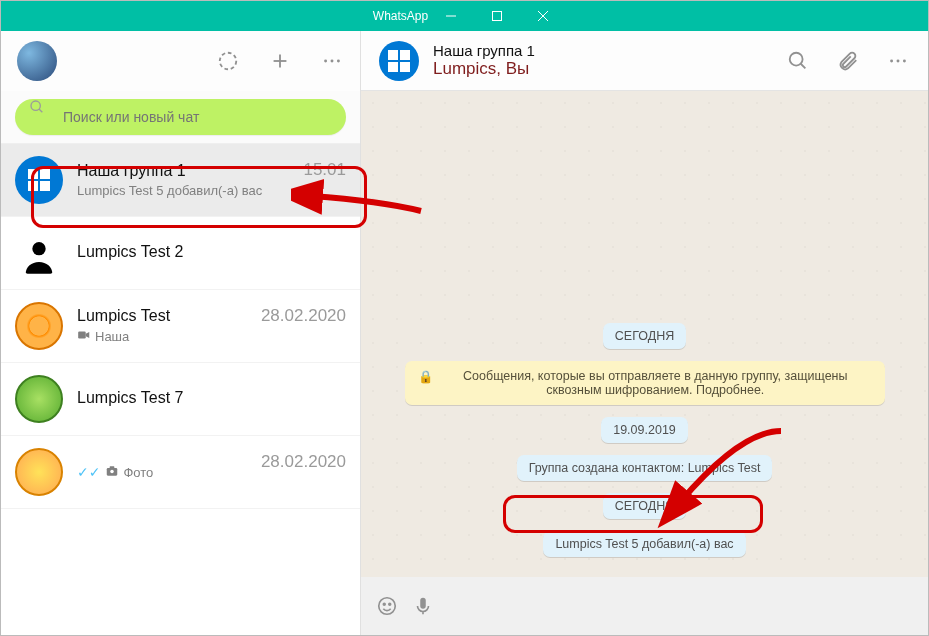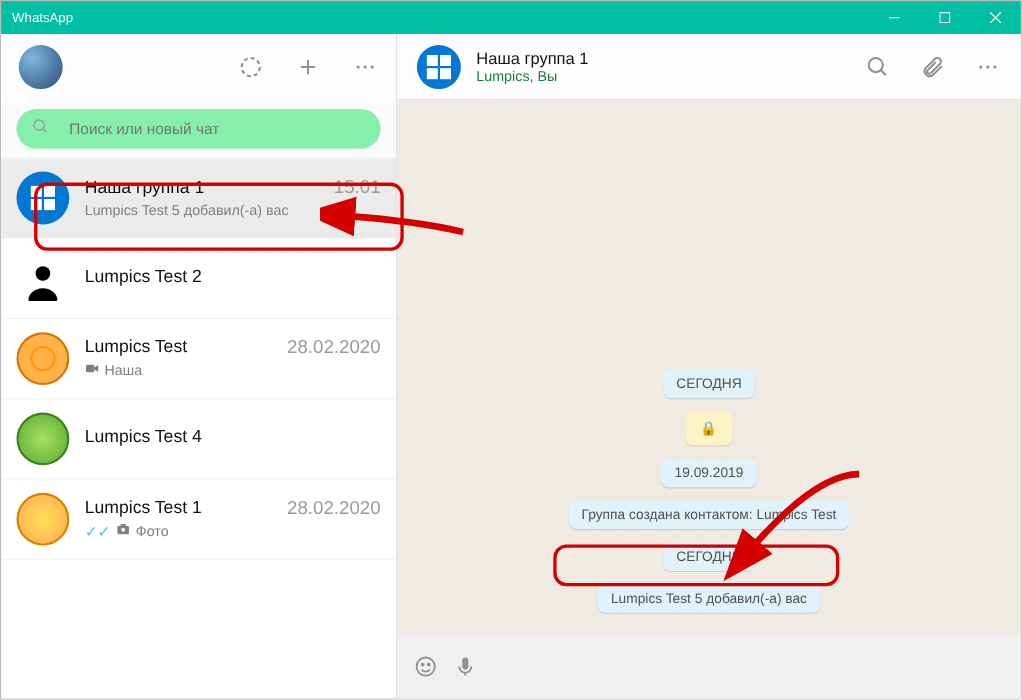--- a/index.html
+++ b/index.html
@@ -1,44 +1,44 @@
 <!DOCTYPE html>
 <html><head>
 <meta charset="utf-8">
 <style>
 *{box-sizing:border-box;margin:0;padding:0;font-family:"Segoe UI",Arial,sans-serif}
 body{background:#fff}
 .window{width:929px;height:636px;border:1px solid #bbb;box-shadow:0 2px 8px rgba(0,0,0,.2);display:flex;flex-direction:column;background:#fff;position:relative}
-.titlebar{height:30px;background:#00bfa5;display:flex;align-items:center;justify-content:space-between;color:#fff;font-size:12px;padding-left:10px}
+.titlebar{height:30px;background:#00bfa5;display:flex;align-items:center;justify-content:center;color:#fff;font-size:12px;padding-left:10px}
 .titlebar .wincontrols{display:flex;height:100%}
 .titlebar .wc{width:46px;display:flex;align-items:center;justify-content:center;cursor:pointer}
 .titlebar .wc svg{stroke:#fff;fill:none;stroke-width:1}
 .body{flex:1;display:flex;min-height:0}
 .left{width:360px;border-right:1px solid #e0e0e0;display:flex;flex-direction:column;min-height:0}
 .left-header{height:60px;display:flex;align-items:center;padding:0 16px;justify-content:space-between;background:#fdfdfd}
 .avatar-img{width:40px;height:40px;border-radius:50%;background:radial-gradient(circle at 30% 30%,#7eb8e0,#2a4a7a);display:flex;align-items:center;justify-content:center;color:#fff;font-size:11px;overflow:hidden}
 .left-icons{display:flex;gap:28px;align-items:center}
 .icon-btn{width:24px;height:24px;display:flex;align-items:center;justify-content:center;cursor:pointer;color:#919191}
 .searchbar{padding:8px 14px;border-bottom:1px solid #efefef;background:#fbfbfb}
-.search-inner{background:#86efac;height:36px;border-radius:18px;display:flex;align-items:center;padding:0 14px;color:#9b9b9b;box-shadow:0 1px 1px rgba(0,0,0,.06)}
+.search-inner{background:#bef264;height:36px;border-radius:18px;display:flex;padding:0 14px;color:#9b9b9b;box-shadow:0 1px 1px rgba(0,0,0,.06)}
 .search-inner input{border:none;outline:none;flex:1;font-size:14px;color:#4a4a4a;background:transparent;margin-left:18px}
 .chatlist{flex:1;overflow-y:auto}
 .chat-item{display:flex;align-items:center;padding:12px 14px;border-bottom:1px solid #f2f2f2;cursor:pointer;position:relative}
 .chat-item.active{background:#ebebeb}
 .chat-av{width:48px;height:48px;border-radius:50%;flex-shrink:0;margin-right:14px;display:flex;align-items:center;justify-content:center;overflow:hidden}
 .chat-txt{flex:1;min-width:0}
 .chat-name{font-size:16px;color:#111;margin-bottom:3px}
 .chat-sub{font-size:13px;color:#808080;display:flex;align-items:center;gap:4px;white-space:nowrap;overflow:hidden;text-overflow:ellipsis}
 .chat-time{font-size:17px;color:#9a9a9a;align-self:flex-start;margin-top:4px}
 .right{flex:1;display:flex;flex-direction:column;min-height:0;background:#efeae2;position:relative}
 .right-header{height:60px;background:#fdfdfd;display:flex;align-items:center;padding:0 18px;border-bottom:1px solid #e4e4e4;z-index:2}
 .rh-av{width:40px;height:40px;border-radius:50%;margin-right:14px;background:#0078d4;display:flex;align-items:center;justify-content:center}
 .rh-txt{flex:1}
 .rh-title{font-size:15px;color:#111}
-.rh-sub{font-size:13px;color:#15803d}
+.rh-sub{font-size:17px;color:#7f1d1d}
 .rh-icons{display:flex;gap:26px;color:#919191}
 .messages{flex:1;overflow:auto;padding:20px;background-image:radial-gradient(circle,rgba(0,0,0,.03) 1px,transparent 1px);background-size:24px 24px;background-color:#efeae2;display:flex;flex-direction:column;gap:12px;position:relative}
 .pill{align-self:center;background:#e1f2fb;color:#505050;font-size:12.5px;padding:6px 12px;border-radius:7px;box-shadow:0 1px 0.5px rgba(0,0,0,.13)}
 .yellow-pill{align-self:center;background:#fdf4c5;color:#55503a;font-size:12.5px;padding:8px 14px;border-radius:7px;max-width:480px;text-align:center;box-shadow:0 1px 0.5px rgba(0,0,0,.13);display:flex;gap:6px;align-items:flex-start;justify-content:center}
 .composer{height:58px;background:#f0f0f0;display:flex;align-items:center;padding:0 14px;gap:12px}
 .composer input{flex:1;border:none;background:#fff;border-radius:20px;height:40px;padding:0 16px;font-size:14px;outline:none;color:#4a4a4a}
 .win-flag{display:grid;grid-template-columns:1fr 1fr;grid-template-rows:1fr 1fr;gap:2px;width:22px;height:22px}
 .win-flag div{background:#fff}
 .orange-slice{width:48px;height:48px;border-radius:50%;background:radial-gradient(circle,#ffb347 30%,#ff8c00 32%,#ffb347 40%);border:2px solid #d97500;position:relative}
 .green-slice{width:48px;height:48px;border-radius:50%;background:radial-gradient(circle,#a8e063,#56ab2f);border:2px solid #3e8020}
@@ -159,28 +159,27 @@
                   </svg></span>
               <span>Наша</span>
             </div>
           </div>
           <div class="chat-time">28.02.2020</div>
         </div>
 
         <div class="chat-item">
           <div class="chat-av green-slice"></div>
           <div class="chat-txt">
-            <div class="chat-name">Lumpics Test 4</div>
+            <div class="chat-name">Lumpics Test 7</div>
           </div>
         </div>
 
         <div class="chat-item">
           <div class="chat-av yellow-slice"></div>
           <div class="chat-txt">
-            <div class="chat-name">Lumpics Test 1</div>
             <div class="chat-sub">
               <span class="tick">✓✓</span>
               <span><svg width="14" height="14" viewBox="0 0 24 24" fill="#808080">
                     <rect x="3" y="7" width="18" height="13" rx="2"></rect>
                     <circle cx="12" cy="13" r="3" fill="#fff"></circle>
                     <rect x="8" y="4" width="8" height="4" rx="1"></rect>
                   </svg></span>
               <span>Фото</span>
             </div>
           </div>
@@ -225,20 +224,21 @@
               </svg>
           </div>
         </div>
       </div>
 
       <div class="messages">
         <div class="spacer"></div>
         <div class="pill">СЕГОДНЯ</div>
         <div class="yellow-pill">
           <span>🔒</span>
+          <span>Сообщения, которые вы отправляете в данную группу, защищены сквозным шифрованием. Подробнее.</span>
         </div>
         <div class="pill">19.09.2019</div>
         <div class="pill">Группа создана контактом: Lumpics Test</div>
         <div class="pill">СЕГОДНЯ</div>
         <div class="pill">Lumpics Test 5 добавил(-а) вас</div>
       </div>
 
       <div class="composer">
         <div class="icon-btn">
           <svg class="svg-ic" viewBox="0 0 24 24" fill="none" stroke="#919191" stroke-width="1.8">

